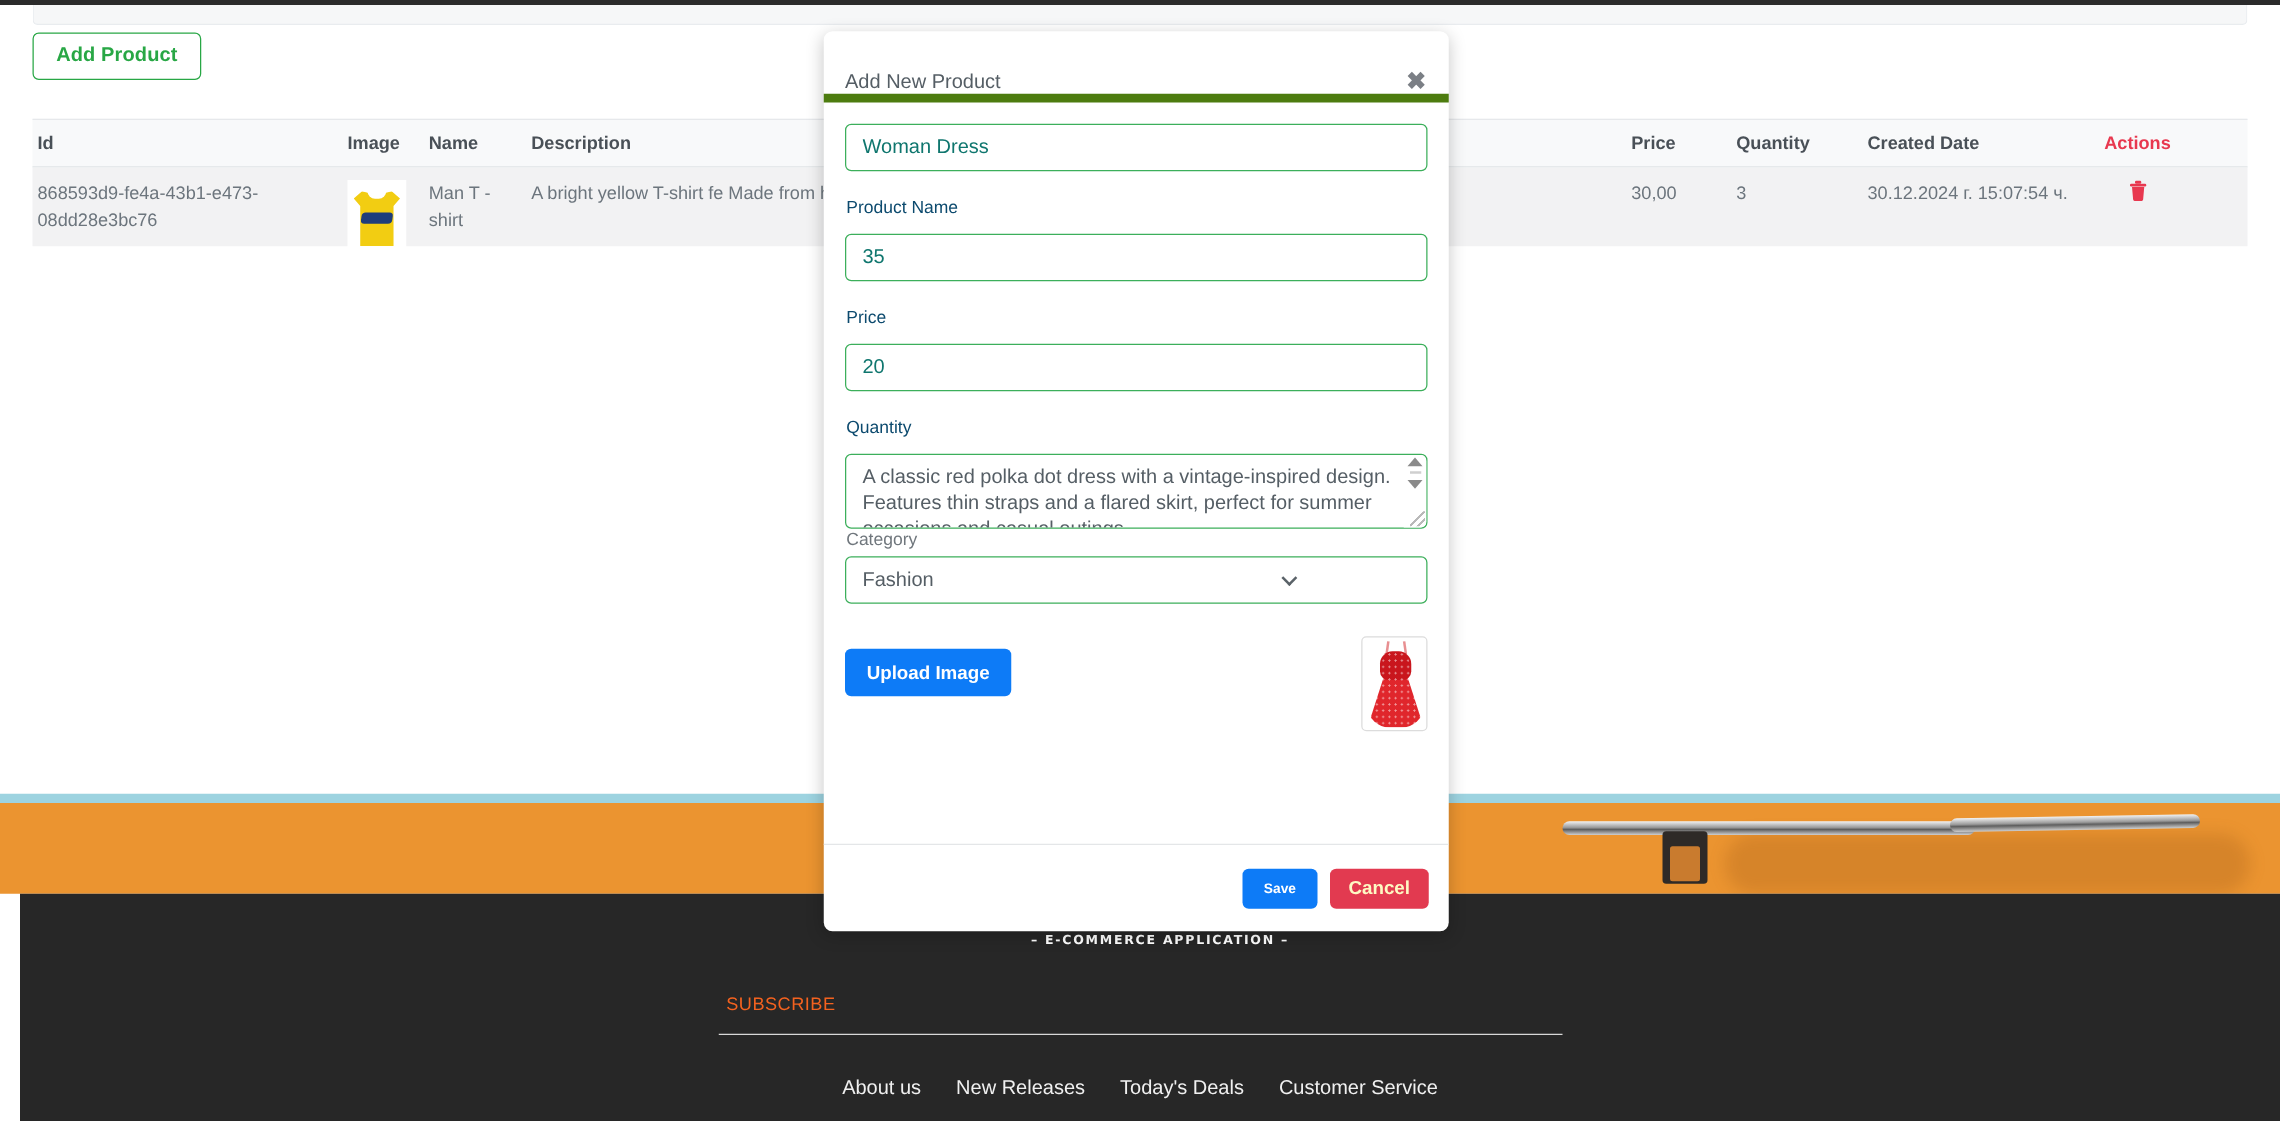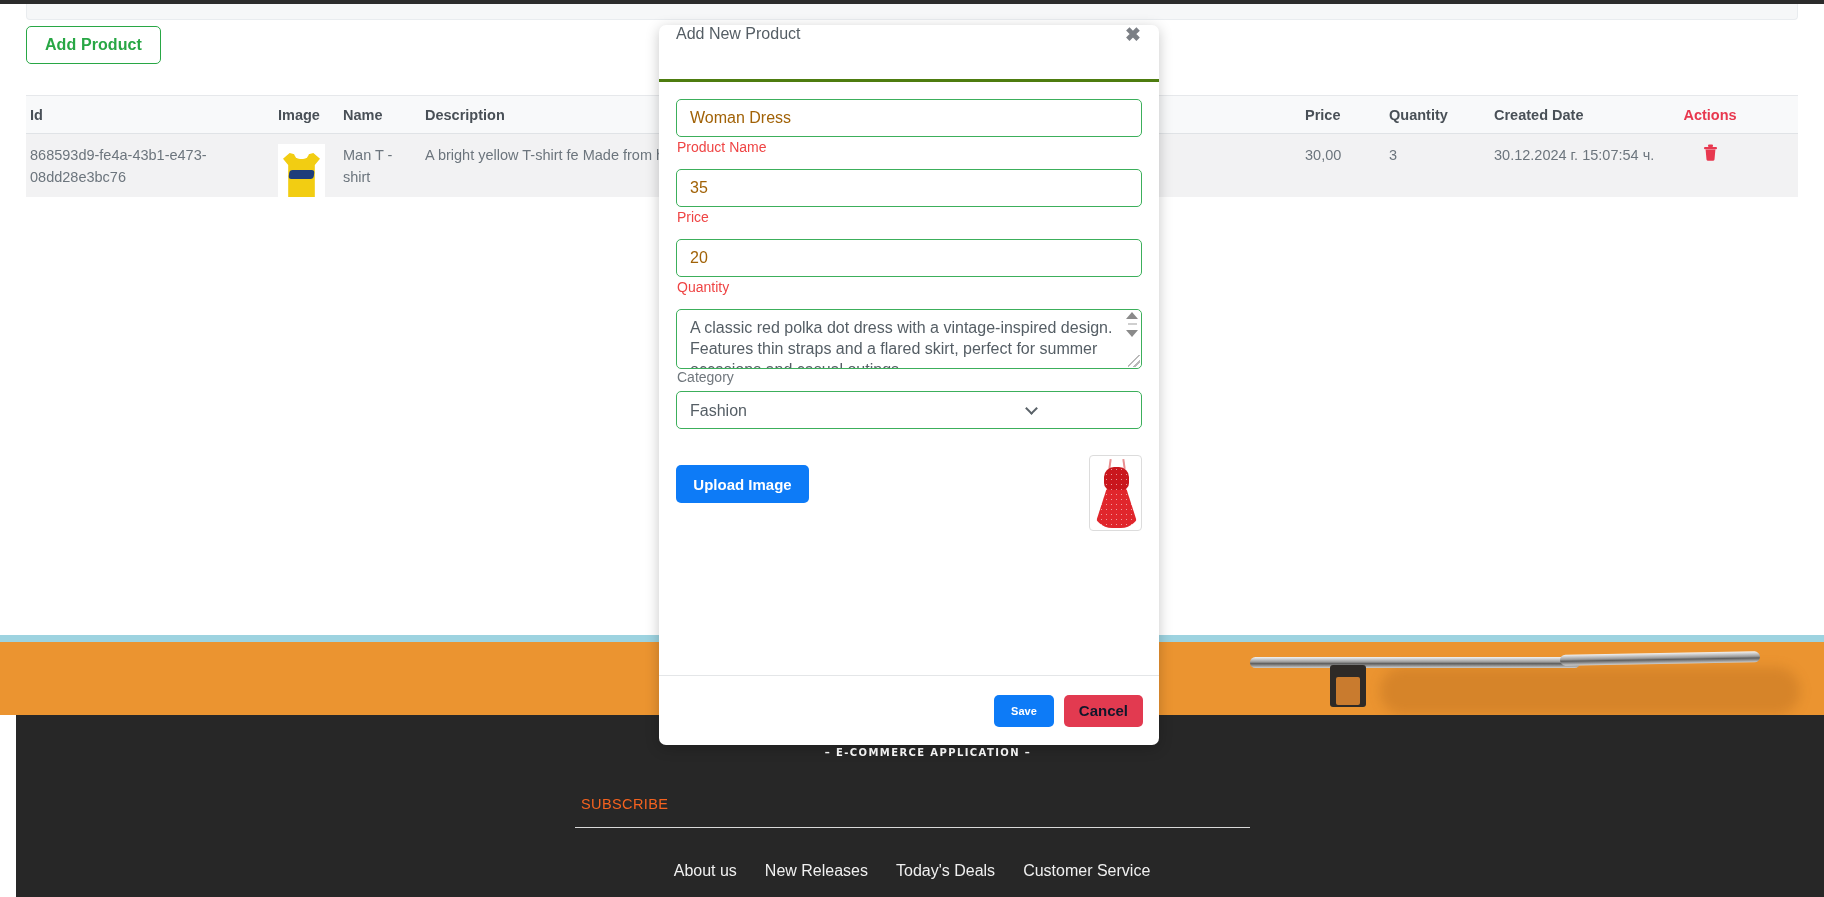--- a/index.html
+++ b/index.html
@@ -120,35 +120,35 @@
   }
   #footer-nav .footer-link { color:#f0f0f0; font-size:16px; cursor:pointer; }
 
   
   #modal-dialog {
     position:absolute; left:659px; top:25px; width:500px; height:720px;
     background:#ffffff; border-radius:7px; box-shadow:0 3px 14px rgba(0,0,0,.22);
     display:flex; flex-direction:column; z-index:20;
   }
   #modal-header {
-    height:57px; display:flex; align-items:flex-start; justify-content:space-between;
-    padding:0 16px 0 17px; border-bottom:3px solid #4d7c0f; flex:none;
+    height:57px; display:flex; align-items:flex-end; justify-content:space-between;
+    padding:0 16px 0 17px; border-bottom:7px solid #4d7c0f; flex:none;
   }
   #modal-title { font-size:16px; color:#555e65; }
   #modal-close-button {
     font-size:19px; font-weight:700; color:#7b7f85; cursor:pointer; line-height:1;
     background:none; border:none; font-family:"Liberation Sans", sans-serif; padding:0 2px;
   }
   #modal-body { padding:17px 17px 0 17px; flex:1 1 auto; }
   .form-control {
     width:466px; height:38px; border:1px solid #3caf5b; border-radius:5px;
-    padding:0 13px; font-size:16px; color:#a16207; outline:none;
+    padding:0 13px; font-size:16px; color:#0f766e; outline:none;
     font-family:"Liberation Sans", sans-serif; background:#fff; display:block;
   }
-  .field-label { font-size:14px; color:#ef4444; margin:2px 0 14px 1px; display:block; }
+  .field-label { font-size:14px; color:#0c4a6e; margin:20px 0 14px 1px; display:block; }
   .field-label-top { font-size:14px; color:#70777d; margin:0 0 6px 1px; display:block; }
 
   #product-description-textarea {
     width:466px; height:60px; border:1px solid #3caf5b; border-radius:5px;
     padding:7px 22px 7px 13px; font-size:16px; line-height:21px; color:#555e65;
     outline:none; resize:vertical; font-family:"Liberation Sans", sans-serif;
     overflow:hidden; display:block;
   }
   #textarea-wrap { position:relative; width:466px; }
   #textarea-scrollbar {
@@ -213,21 +213,21 @@
   #modal-footer {
     flex:none; height:70px; border-top:1px solid #e4e6e8;
     display:flex; align-items:center; justify-content:flex-end; gap:10px; padding:0 16px;
   }
   #save-button {
     background:#0d7bf7; border:none; border-radius:5px; color:#fff;
     font-size:11px; font-weight:600; height:32px; padding:0 17px; cursor:pointer;
     font-family:"Liberation Sans", sans-serif;
   }
   #cancel-button {
-    background:#e23a50; border:none; border-radius:5px; color:#0f172a;
+    background:#e23a50; border:none; border-radius:5px; color:#fef9c3;
     font-size:15px; font-weight:600; height:32px; padding:0 15px; cursor:pointer;
     font-family:"Liberation Sans", sans-serif;
   }
 </style>
 </head>
 <body>
 
 <div id="top-dark-bar"></div>
 <div id="top-panel-strip"></div>
 

